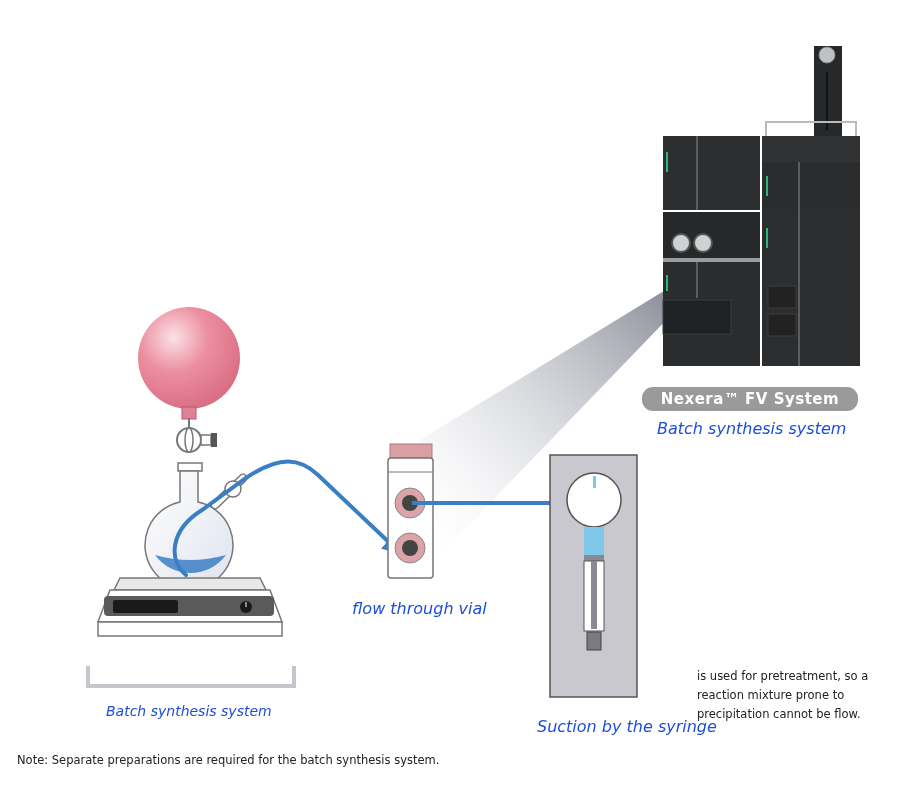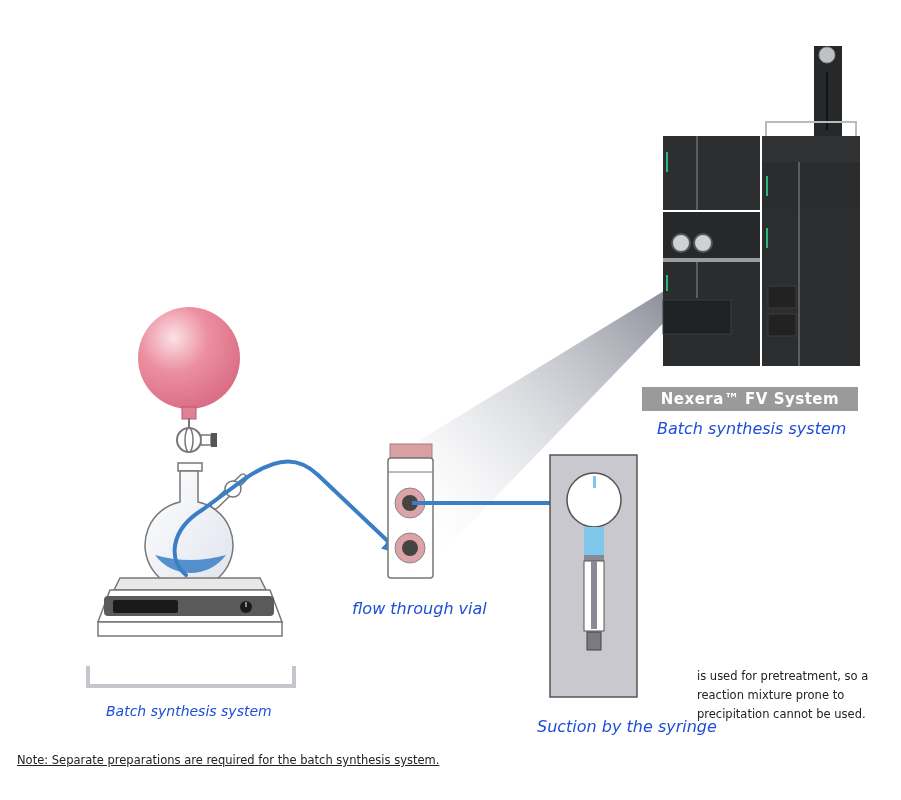--- a/index.html
+++ b/index.html
@@ -1,21 +1,21 @@
 <!DOCTYPE html>
 <html><head>
 <meta charset="utf-8">
 <style>
   html,body{margin:0;padding:0;background:#ffffff;}
   body{width:901px;height:800px;position:relative;overflow:hidden;font-family:"DejaVu Sans","Liberation Sans",sans-serif;color:#222;}
   .abs{position:absolute;}
   svg.stage{position:absolute;left:0;top:0;}
   .label{font-size:14px;color:#1d4ed8;white-space:nowrap;font-style:italic;}
   .small{font-size:11.5px;color:#222;line-height:19px;}
-  .nexera{left:642px;top:387px;width:216px;height:24px;background:#9a9a9a;color:#fff;font-weight:bold;font-size:15px;text-align:center;line-height:24px;letter-spacing:0.5px;}
+  .nexera{left:642px;top:387px;width:216px;height:24px;background:#9a9a9a;color:#fff;font-weight:bold;font-size:15px;text-align:center;line-height:24px;letter-spacing:0.5px;border-radius:11px;}
 </style>
 </head>
 <body>
 
 <svg class="stage" width="901" height="800" viewBox="0 0 901 800">
   <defs>
     <linearGradient id="beam" x1="1" y1="0" x2="0" y2="1">
       <stop offset="0" stop-color="#6f7380" stop-opacity="0.95"></stop>
       <stop offset="0.6" stop-color="#c9cbd2" stop-opacity="0.5"></stop>
       <stop offset="1" stop-color="#ffffff" stop-opacity="0"></stop>
@@ -124,16 +124,16 @@
 <div class="abs nexera">Nexera™ FV System</div>
 <div class="abs label" style="left:657px;top:419px;font-size:16px;">Batch synthesis system</div>
 
 <div class="abs label" style="left:106px;top:703px;">Batch synthesis system</div>
 <div class="abs label" style="left:352px;top:599px;font-size:16px;">flow through vial</div>
 <div class="abs label" style="left:521px;top:717px;font-size:16px;margin-left:16px;">Suction by the syringe</div>
 
 <div class="abs small" style="left:697px;top:667px;">
   <div>is used for pretreatment, so a</div>
   <div>reaction mixture prone to</div>
-  <div>precipitation cannot be used.</div>
+  <div>precipitation cannot be flow.</div>
 </div>
 
-<div class="abs small" style="left:17px;top:751px;text-decoration:underline;">Note: Separate preparations are required for the batch synthesis system.</div>
+<div class="abs small" style="left:17px;top:751px;">Note: Separate preparations are required for the batch synthesis system.</div>
 
 </body></html>

